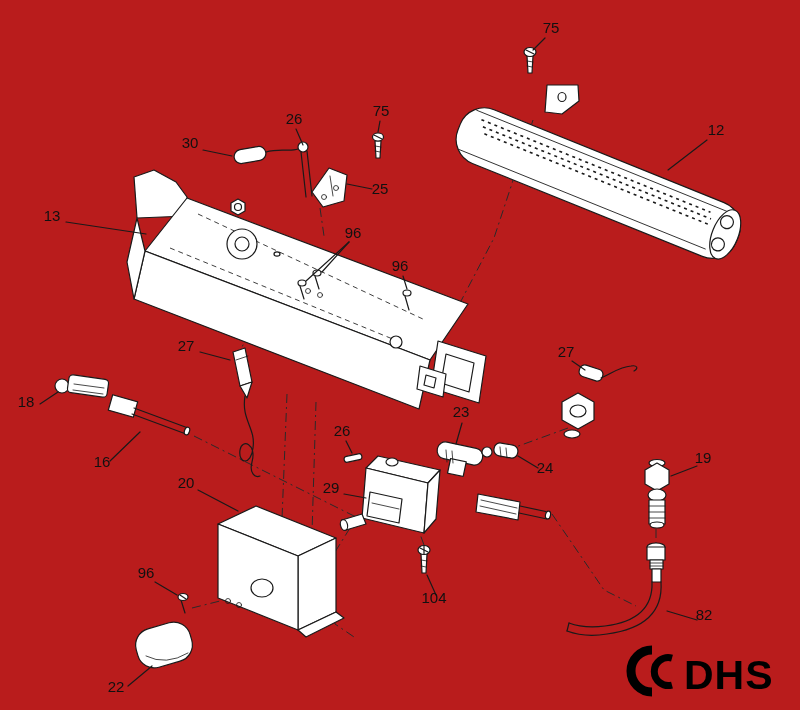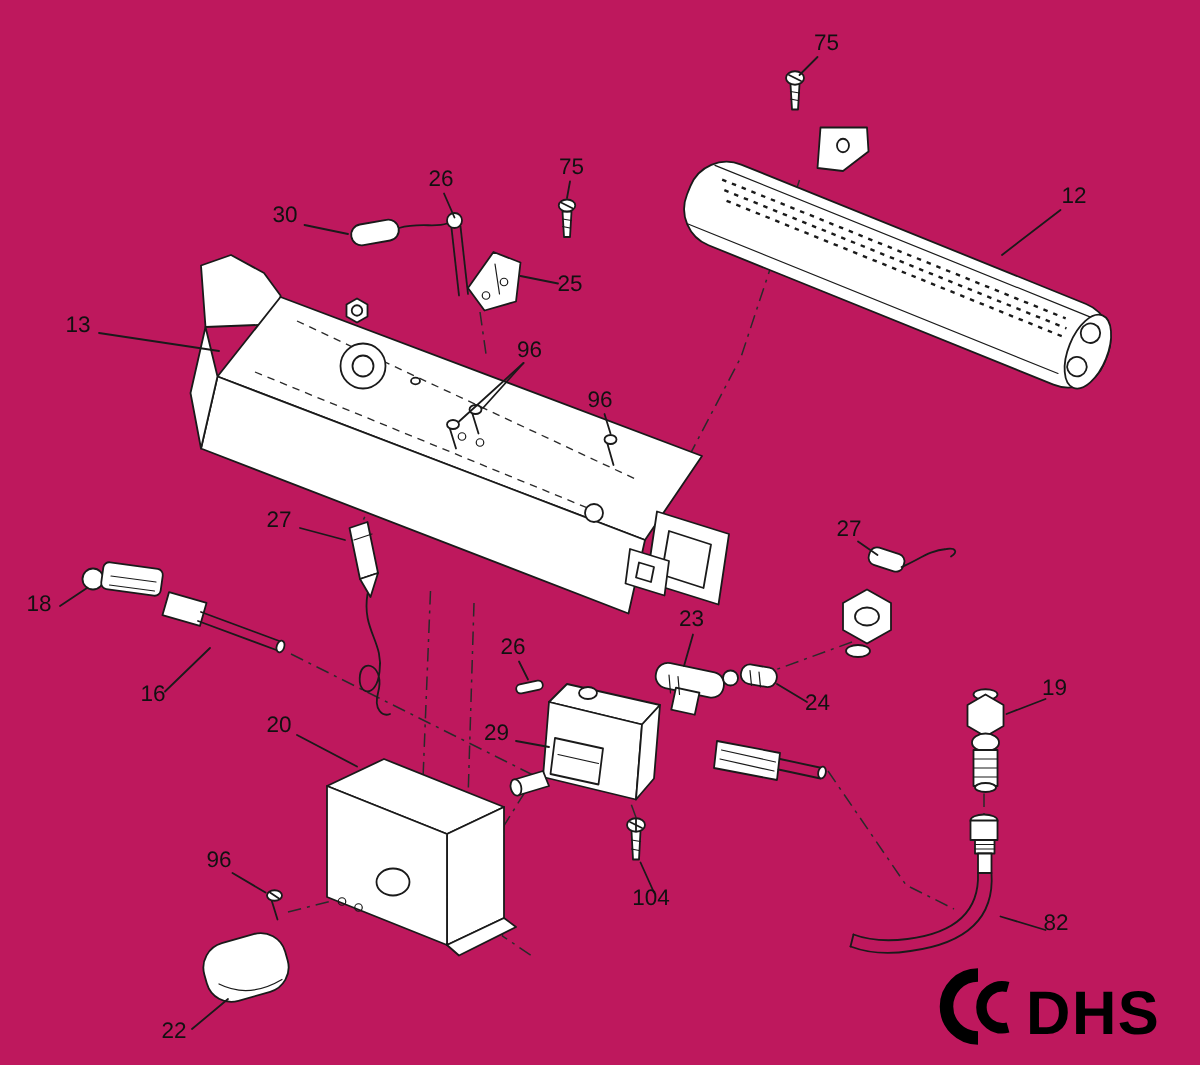--- a/index.html
+++ b/index.html
@@ -1,16 +1,16 @@
 <!DOCTYPE html>
 <html><head>
 <meta charset="utf-8">
 <style>
   html,body{margin:0;padding:0;background:#fff}
-  .stage{width:800px;height:710px;position:relative;background:#be185d;overflow:hidden}
+  .stage{width:800px;height:710px;position:relative;background:#b91c1c;overflow:hidden}
   svg{display:block}
   .ln{stroke:#1a1a1a;stroke-width:1.2;fill:none;stroke-linecap:round;stroke-linejoin:round}
   .fw{stroke:#1a1a1a;stroke-width:1.2;fill:#ffffff;stroke-linejoin:round}
   .thin{stroke:#1a1a1a;stroke-width:.8;fill:none;stroke-linecap:round}
   .dd{stroke:#2a2a2a;stroke-width:1;fill:none;stroke-dasharray:9 4 2 4}
   .dash{stroke:#2a2a2a;stroke-width:.9;fill:none;stroke-dasharray:5 4}
   .ports{stroke:#1a1a1a;stroke-width:1.6;fill:none;stroke-dasharray:3 4}
   .callout{font:15px "Liberation Sans",sans-serif;fill:#111}
   .logo-text{font:bold 41px "Liberation Sans",sans-serif;fill:#000;letter-spacing:1px}
 </style>

